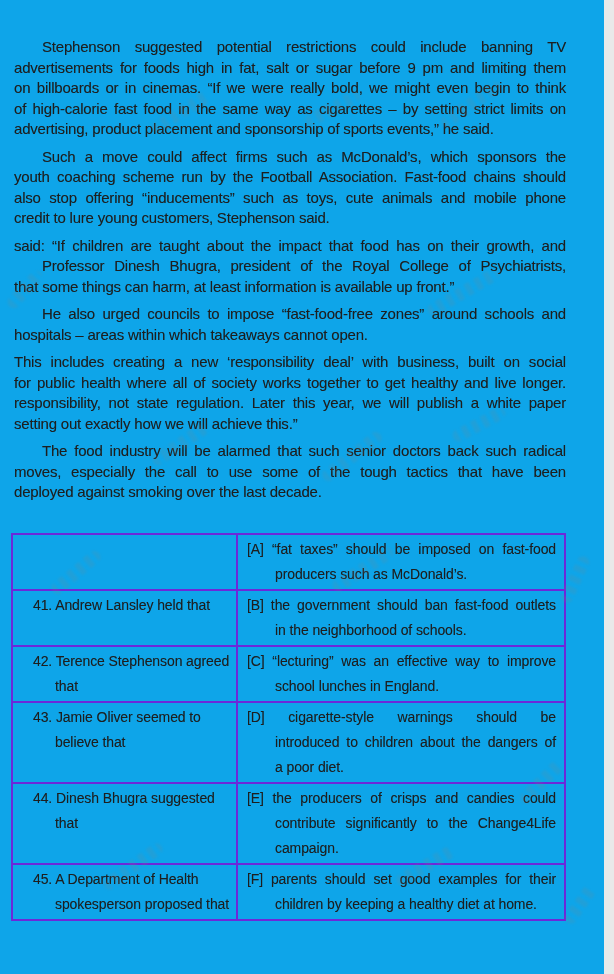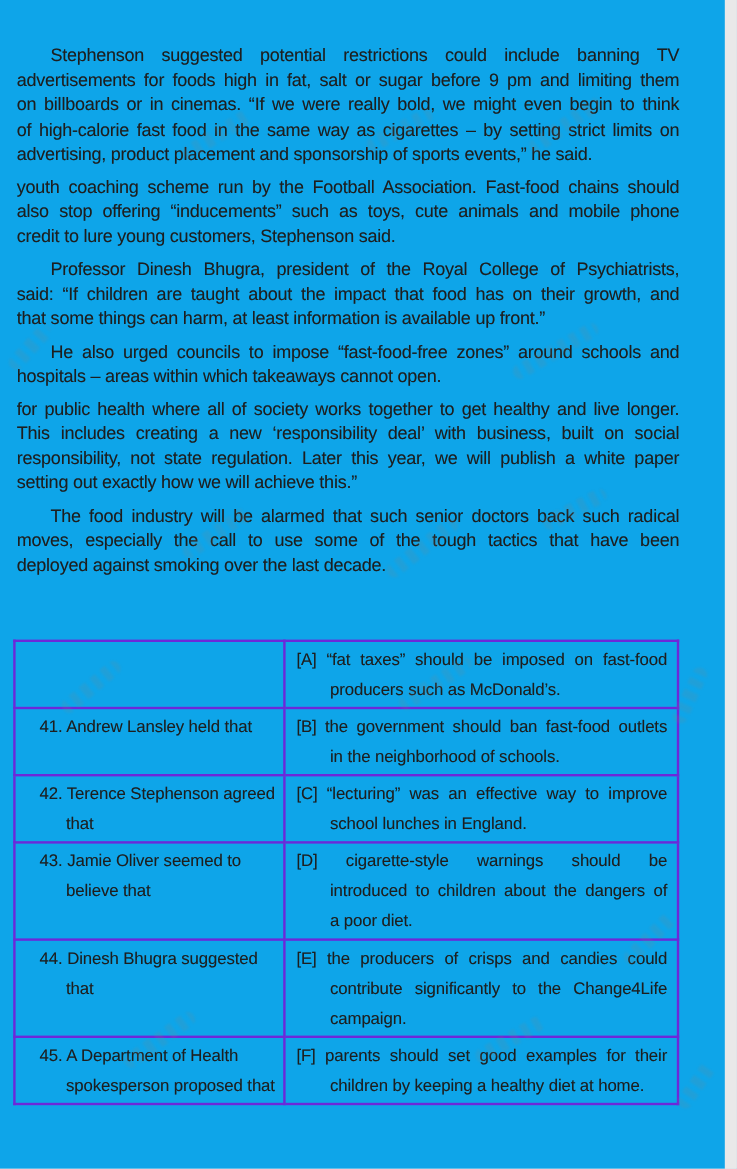--- a/index.html
+++ b/index.html
@@ -38,36 +38,37 @@
 
   <div class="article" id="article">
       <div class="para">
         <div class="bline first">Stephenson suggested potential restrictions could include banning TV</div>
         <div class="bline">advertisements for foods high in fat, salt or sugar before 9 pm and limiting them</div>
         <div class="bline">on billboards or in cinemas. “If we were really bold, we might even begin to think</div>
         <div class="bline">of high-calorie fast food in the same way as cigarettes – by setting strict limits on</div>
         <div class="bline last">advertising, product placement and sponsorship of sports events,” he said.</div>
       </div>
       <div class="para">
+        <div class="bline first">Such a move could affect firms such as McDonald’s, which sponsors the</div>
         <div class="bline">youth coaching scheme run by the Football Association. Fast-food chains should</div>
         <div class="bline">also stop offering “inducements” such as toys, cute animals and mobile phone</div>
         <div class="bline last">credit to lure young customers, Stephenson said.</div>
       </div>
       <div class="para">
+        <div class="bline">said: “If children are taught about the impact that food has on their growth, and</div>
         <div class="bline first">Professor Dinesh Bhugra, president of the Royal College of Psychiatrists,</div>
-        <div class="bline">said: “If children are taught about the impact that food has on their growth, and</div>
         <div class="bline last">that some things can harm, at least information is available up front.”</div>
       </div>
       <div class="para">
         <div class="bline first">He also urged councils to impose “fast-food-free zones” around schools and</div>
         <div class="bline last">hospitals – areas within which takeaways cannot open.</div>
       </div>
       <div class="para">
+        <div class="bline">This includes creating a new ‘responsibility deal’ with business, built on social</div>
         <div class="bline">for public health where all of society works together to get healthy and live longer.</div>
-        <div class="bline">This includes creating a new ‘responsibility deal’ with business, built on social</div>
         <div class="bline">responsibility, not state regulation. Later this year, we will publish a white paper</div>
         <div class="bline last">setting out exactly how we will achieve this.”</div>
       </div>
       <div class="para">
         <div class="bline first">The food industry will be alarmed that such senior doctors back such radical</div>
         <div class="bline">moves, especially the call to use some of the tough tactics that have been</div>
         <div class="bline last">deployed against smoking over the last decade.</div>
       </div>
     </div>
 

